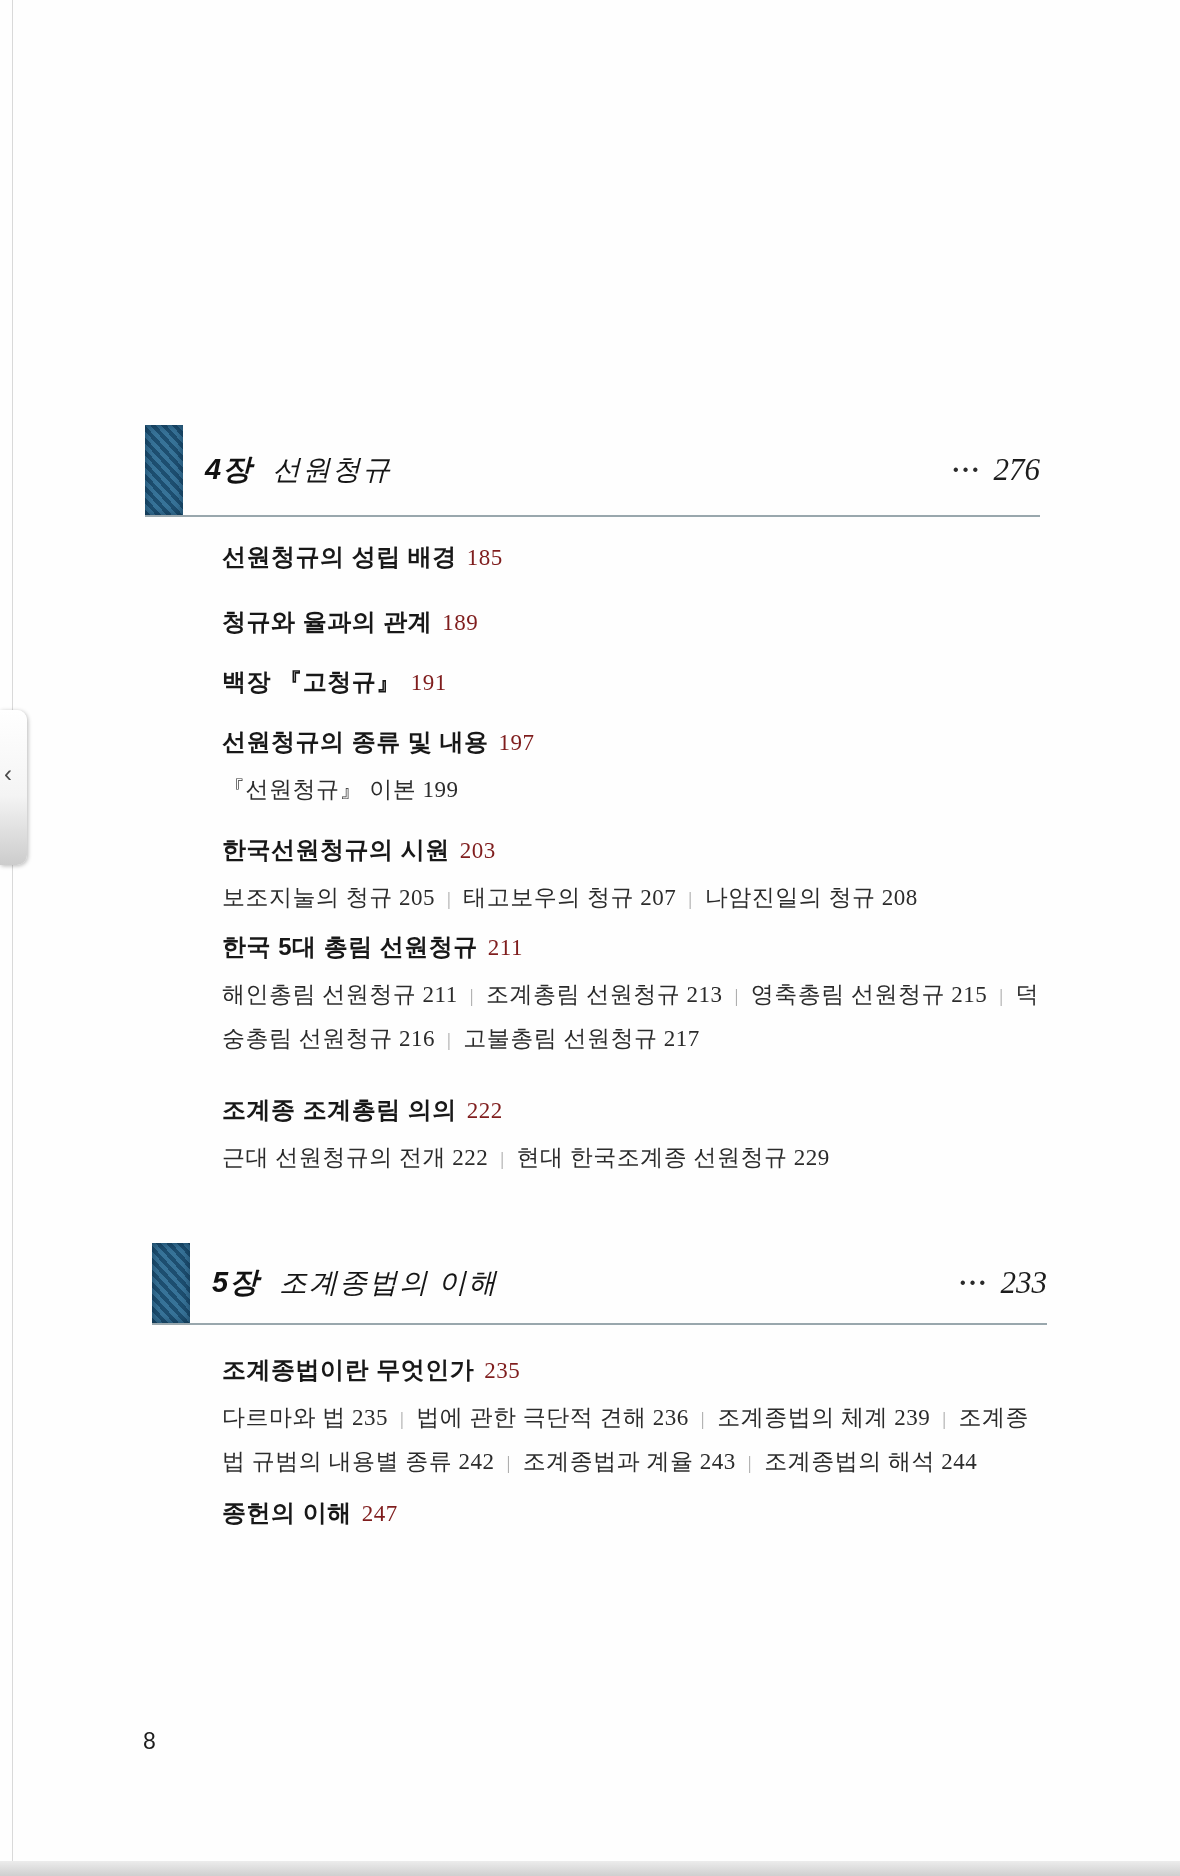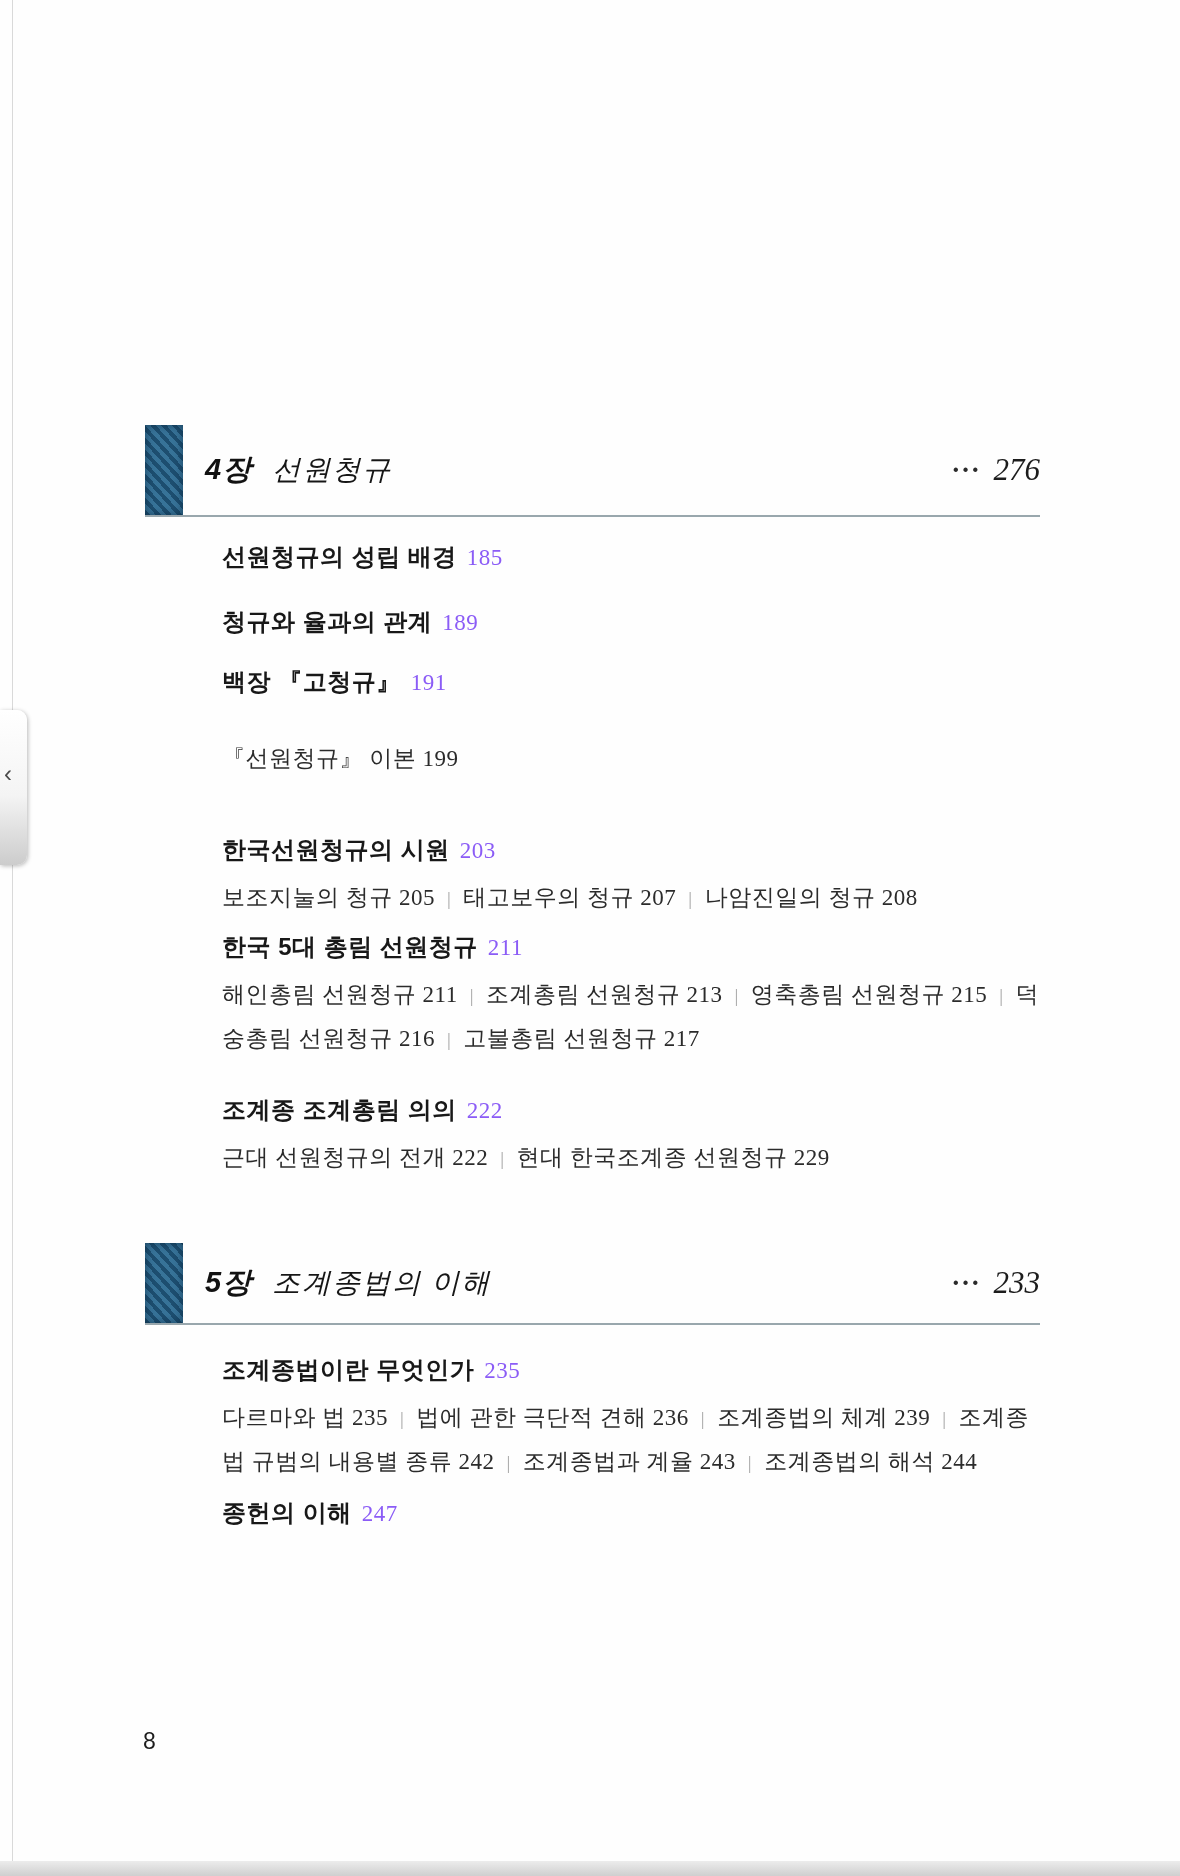--- a/index.html
+++ b/index.html
@@ -30,21 +30,21 @@
   }
   .collapse-handle .chev {
     position:absolute; left:4px; top:52px;
     font-family:"Liberation Sans", sans-serif;
     font-size:24px; color:#4a4a4a; line-height:24px;
   }
 
   
   .chapter-header { position:absolute; left:145px; width:895px; }
   #ch4 { top:425px; height:90px; }
-  #ch5 { top:1243px; height:80px; }
+  #ch5 { top:1243px; height:80px;margin-left:7px; }
   .ch-row { display:flex; align-items:center; height:100%;font-style:italic; }
   .ornament {
     width:38px; margin-right:22px; align-self:stretch;
     background:
       repeating-linear-gradient(48deg, rgba(12,44,70,.45) 0 4px, rgba(255,255,255,.06) 4px 8px),
       #2b6a92;
     box-shadow:inset 0 0 8px rgba(0,25,45,.55);
   }
   .ch-num {
     font-family:"Liberation Sans", sans-serif;
@@ -68,21 +68,21 @@
   #c0s4{top:835px} #c0s5{top:932px} #c0s6{top:1095px}
   #c1s0{top:1355px} #c1s1{top:1498px}
 
   .sec-heading {
     font-family:"Liberation Sans", sans-serif;
     font-weight:bold; font-size:24px; color:#181818;
     line-height:30px; letter-spacing:.5px;
   }
   .sec-heading .h-num {
     font-family:"Liberation Serif", serif;
-    font-weight:normal; font-size:23px; color:#8b5cf6; margin-left:10px;
+    font-weight:normal; font-size:23px; color:#7f1d1d; margin-left:10px;
   }
   .sub-entries {
     margin-top:10px; font-size:23px; color:#2b2b2b;
     line-height:43px; letter-spacing:.5px;
   }
   .divider { color:#a5a5a5; margin:0 12px; font-size:19px; }
 
   
   .folio {
     position:absolute; left:143px; top:1728px;
@@ -125,20 +125,23 @@
   </div>
 </div>
 
 <div class="section" id="c0s2">
   <div class="sec-heading">
     <span>백장 『고청규』</span><span class="h-num">191</span>
   </div>
 </div>
 
 <div class="section" id="c0s3">
+  <div class="sec-heading">
+    <span>선원청규의 종류 및 내용</span><span class="h-num">197</span>
+  </div>
   <div class="sub-entries">
     <span>『선원청규』 이본 199</span>
   </div>
 </div>
 
 <div class="section" id="c0s4">
   <div class="sec-heading">
     <span>한국선원청규의 시원</span><span class="h-num">203</span>
   </div>
   <div class="sub-entries">

